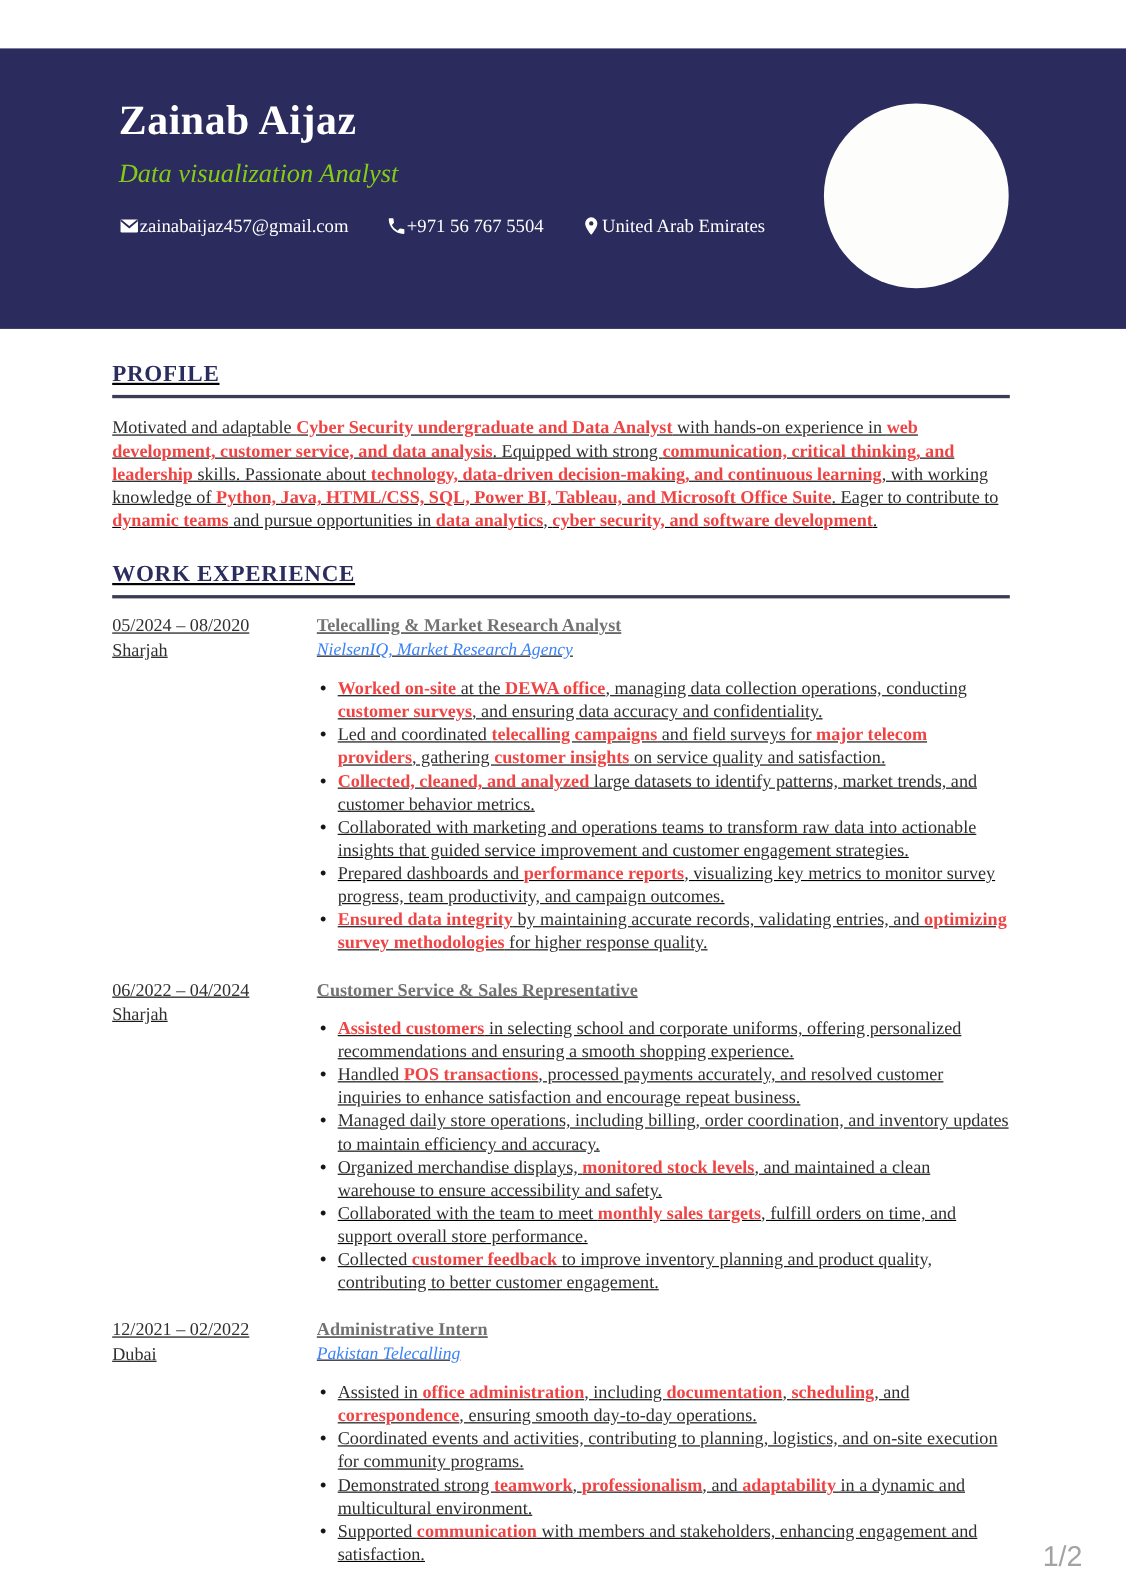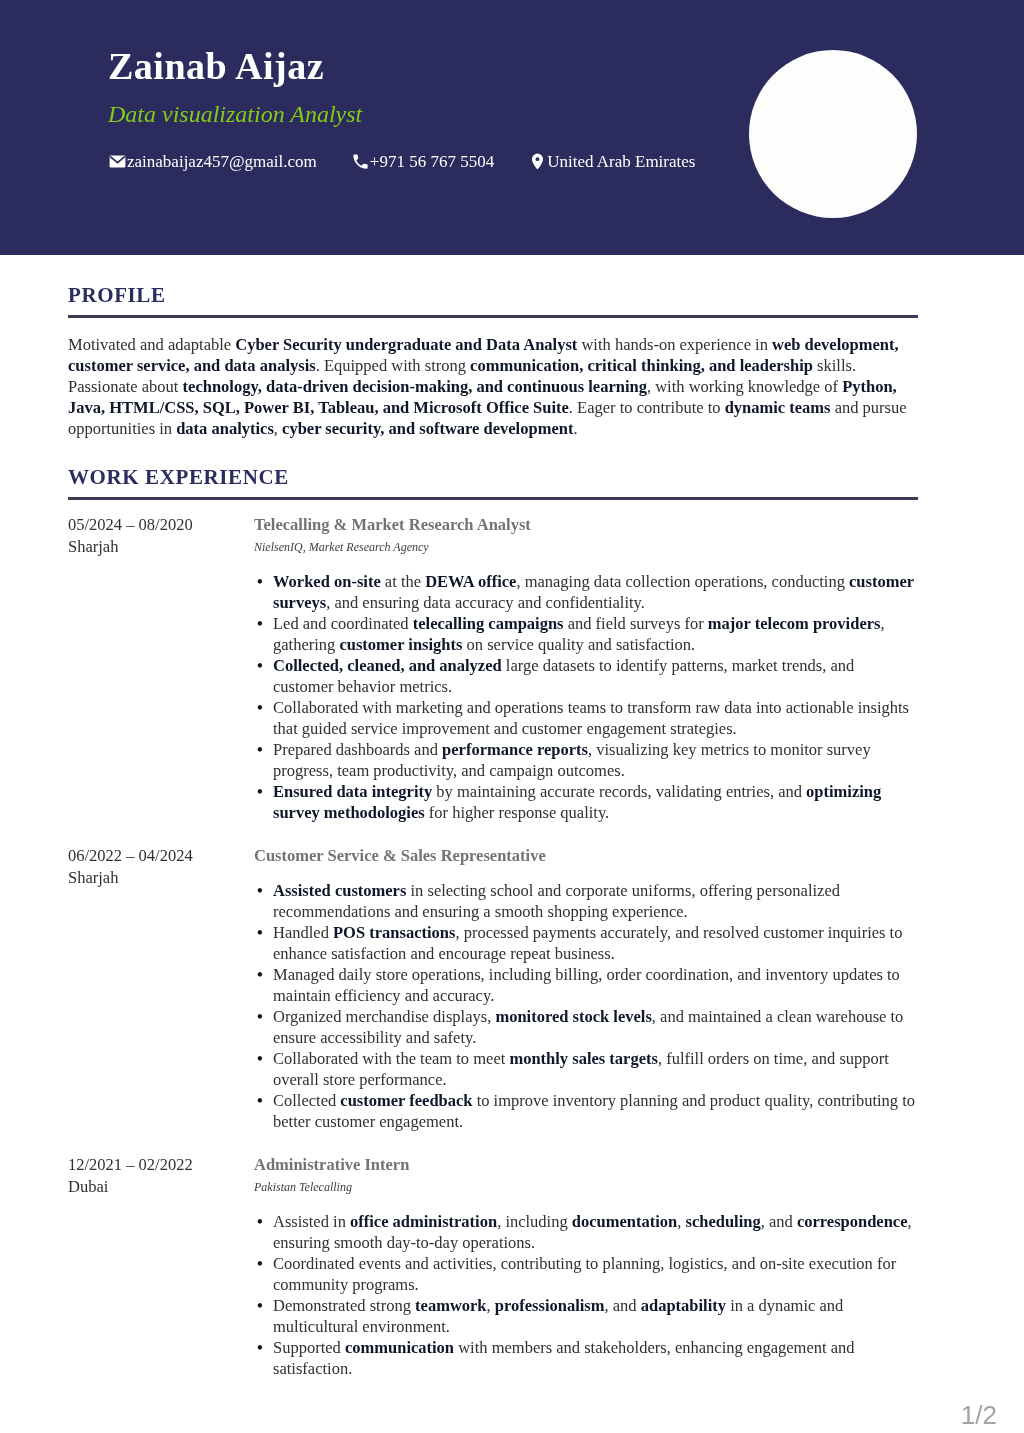--- a/index.html
+++ b/index.html
@@ -5,53 +5,54 @@
   * { margin:0; padding:0; box-sizing:border-box; }
   html,body { background:#ffffff; }
   .page {
     width:1024px; height:1433px; position:relative; background:#ffffff;
     font-family:"Liberation Serif", serif; overflow:hidden; margin:0 auto;
   }
   
   .hdr {
     position:relative; height:255px; background:#2b2b5d; color:#ffffff;
     padding:46px 0 0 108px;
+    margin-top:44px;
   }
   .hdr h1 { font-size:38px; font-weight:700; letter-spacing:0.5px; line-height:1.1; }
   .ptitle { font-size:24px; font-style:italic; margin-top:13px; color:#84cc16; }
   .contacts { display:flex; align-items:center; gap:34px; margin-top:24px; font-size:17px; }
   .contact { display:flex; align-items:center; }
   .cicon { width:19px; height:19px; display:inline-flex; flex:0 0 auto; }
   .cicon svg { width:100%; height:100%; }
   .photo {
     position:absolute; top:50px; right:107px; width:168px; height:168px;
     border-radius:50%; background:#fdfdfc;
   }
   
-  main { padding:28px 106px 0 68px; }
+  main { padding:28px 106px 0 102px;text-decoration:underline; }
   h2 { color:#2b2d5e; font-size:21px; font-weight:700; letter-spacing:0.6px; }
   .rule { height:3px; background:#3a3b54; margin-top:7px; }
   .profile-p { margin-top:16px; font-size:16.5px; line-height:21px; color:#303030; }
-  .b { font-weight:700; color:#0f172a; }
+  .b { font-weight:700; color:#ef4444; }
   .work { margin-top:26px; }
   #jobs { margin-top:14px; }
   .job { display:grid; grid-template-columns:186px 1fr; }
   .job + .job { margin-top:22px; }
   .jdates, .jloc { font-size:16.5px; line-height:22px; color:#303030; }
   .jtitle { font-size:16.5px; line-height:22px; font-weight:700; color:#737373; }
-  .jcompany { font-size:12px; line-height:22px; font-style:italic; color:#404040; }
+  .jcompany { font-size:16px; line-height:22px; font-style:italic; color:#3b82f6; }
   .jbullets { list-style:none; margin-top:13px; }
   .jbullets li {
     position:relative; padding-left:19px; font-size:16.5px; line-height:21px; color:#303030;
   }
   .jbullets li::before {
     content:"\2022"; position:absolute; left:3px; top:0; color:#161616; font-weight:700;
   }
   .pagenum {
-    position:absolute; right:27px; bottom:2px;
+    position:absolute; right:40px; bottom:2px;
     font-family:"Liberation Sans", sans-serif; font-size:26px; color:#a3a3a3;
   }
 </style>
 </head>
 <body>
 
 <div class="page">
 
   <header class="hdr">
     <h1>Zainab Aijaz</h1>

